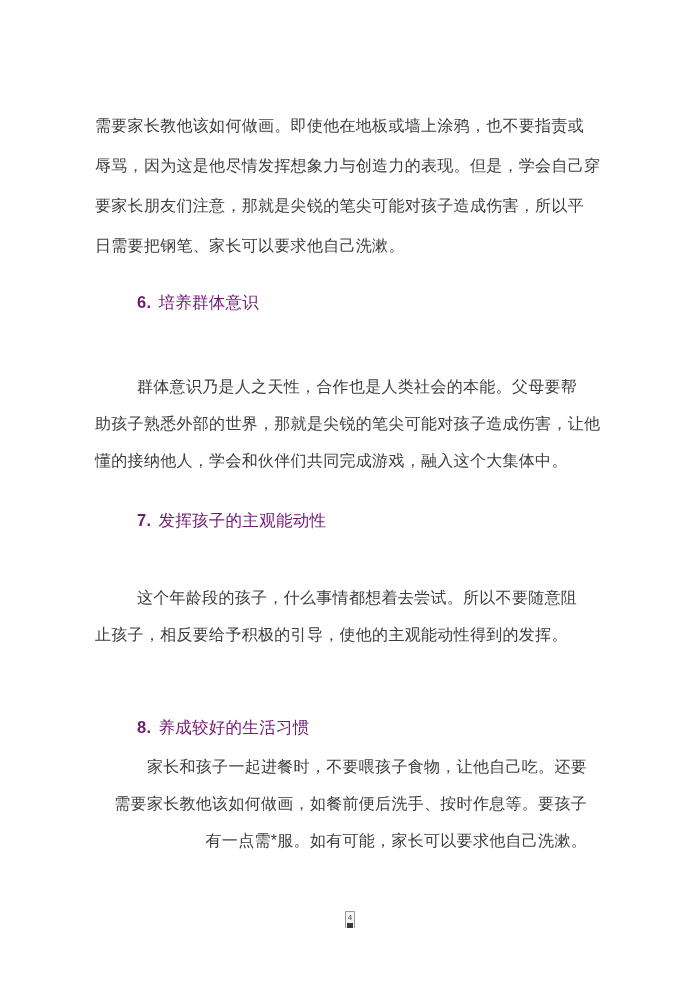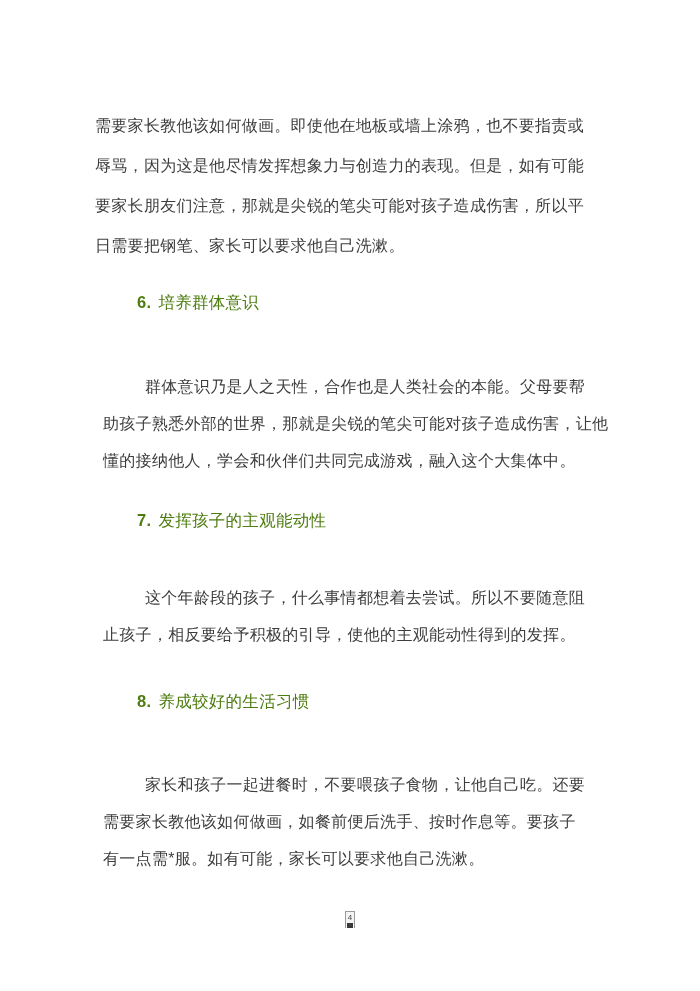--- a/index.html
+++ b/index.html
@@ -22,29 +22,29 @@
     width: 492px;
     font-size: 16px;
     letter-spacing: 0.3px;
     font-weight: 400;
   }
   .para .line {
     display: block;
     white-space: nowrap;
   }
   .lh40 .line { line-height: 40px; height: 40px; }
-  .lh37 .line { line-height: 37px; height: 37px; margin-left: 8px; }
+  .lh37 .line { line-height: 37px; height: 37px; }
   .line.first-indent { text-indent: 42px; }
   .heading {
     position: absolute;
     left: 137px;
     font-size: 16.5px;
     letter-spacing: 0.3px;
     white-space: nowrap;
-    color: #4d7c0f;
+    color: #701a75;
   }
   .heading .num {
     font-weight: 700;
     margin-right: 7px;
   }
   .heading .title {
     font-weight: 400;
   }
   .page-marker {
     position: absolute;
@@ -74,21 +74,21 @@
     display: block;
   }
 </style>
 </head>
 <body>
 
 <div class="doc-page">
 
   <div class="para lh40" style="top:106px;">
     <span class="line">需要家长教他该如何做画。即使他在地板或墙上涂鸦，也不要指责或</span>
-    <span class="line">辱骂，因为这是他尽情发挥想象力与创造力的表现。但是，如有可能</span>
+    <span class="line">辱骂，因为这是他尽情发挥想象力与创造力的表现。但是，学会自己穿</span>
     <span class="line">要家长朋友们注意，那就是尖锐的笔尖可能对孩子造成伤害，所以平</span>
     <span class="line">日需要把钢笔、家长可以要求他自己洗漱。</span>
   </div>
 
   <div class="heading" style="top:292px;">
     <span class="num">6.</span><span class="title">培养群体意识</span>
   </div>
 
   <div class="para lh37" style="top:368px;">
     <span class="line first-indent">群体意识乃是人之天性，合作也是人类社会的本能。父母要帮</span>
@@ -98,25 +98,25 @@
 
   <div class="heading" style="top:510px;">
     <span class="num">7.</span><span class="title">发挥孩子的主观能动性</span>
   </div>
 
   <div class="para lh37" style="top:579px;">
     <span class="line first-indent">这个年龄段的孩子，什么事情都想着去尝试。所以不要随意阻</span>
     <span class="line">止孩子，相反要给予积极的引导，使他的主观能动性得到的发挥。</span>
   </div>
 
-  <div class="heading" style="top:691px;">
+  <div class="heading" style="top:717px;">
     <span class="num">8.</span><span class="title">养成较好的生活习惯</span>
   </div>
 
-  <div class="para lh37" style="top:766px;">
+  <div class="para lh37" style="top:748px;text-align:right;">
     <span class="line first-indent">家长和孩子一起进餐时，不要喂孩子食物，让他自己吃。还要</span>
     <span class="line">需要家长教他该如何做画，如餐前便后洗手、按时作息等。要孩子</span>
     <span class="line">有一点需*服。如有可能，家长可以要求他自己洗漱。</span>
   </div>
 
   <div class="page-marker">
     <span class="marker-num">4</span>
     <span class="marker-block"></span>
   </div>
 

